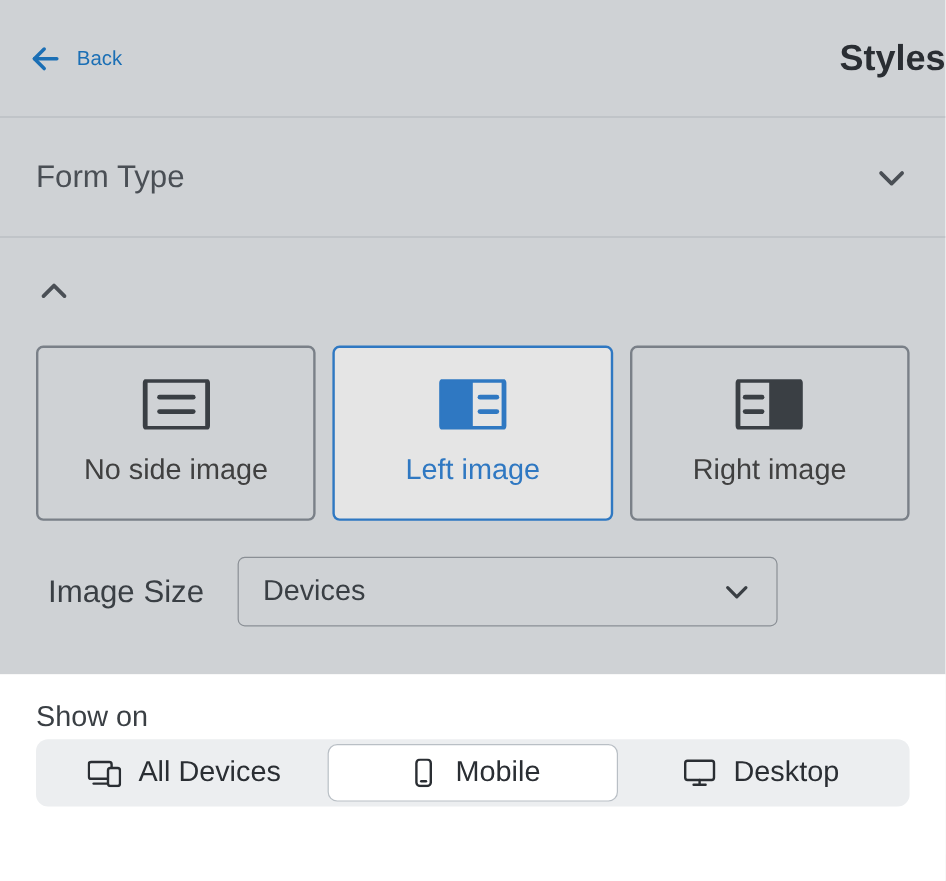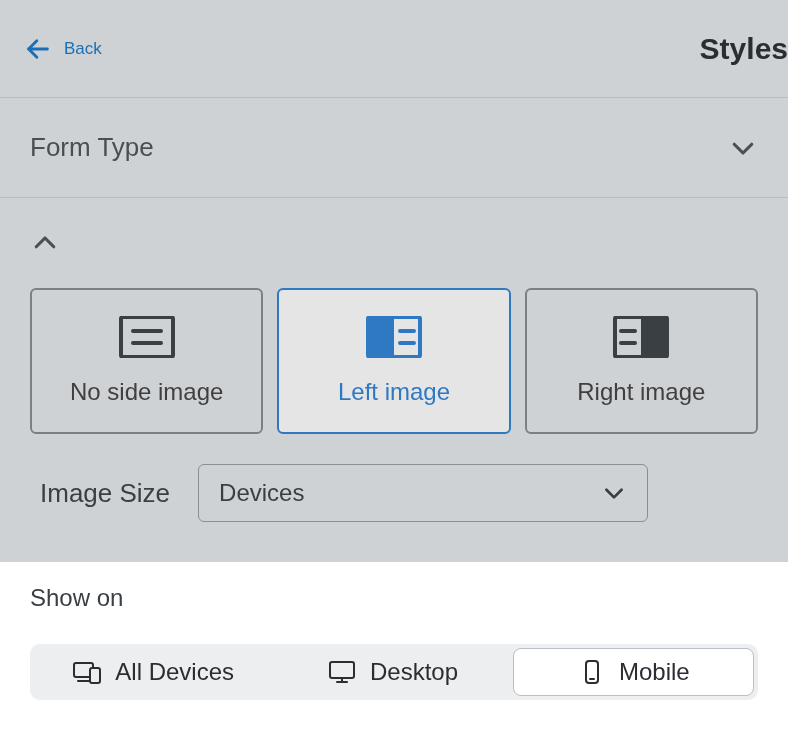--- a/index.html
+++ b/index.html
@@ -91,21 +91,21 @@
     align-items: center;
     justify-content: space-between;
     padding: 0 20px;
     font-size: 24px;
     color: #3a3f44;
     cursor: pointer;
   }
   .select svg { width: 26px; height: 26px; stroke: #3a3f44; fill: none; stroke-width: 2.5; }
 
   .white-region { background: #fff; padding: 22px 30px 40px 30px; }
-  .show-on-label { font-size: 24px; color: #3a3f44; margin-bottom: 32px; }
+  .show-on-label { font-size: 24px; color: #3a3f44; margin-bottom: 4px; }
   .seg-control {
     display: flex;
     background: #eceef0;
     border-radius: 10px;
     padding: 4px;
     height: 56px;
     justify-content: center;
   }
   .seg-item {
     flex: 1;
@@ -205,31 +205,31 @@
 
     <button class="seg-item">
       <svg viewBox="0 0 28 24" stroke-linecap="round" stroke-linejoin="round">
         <rect x="1" y="3" width="19" height="14" rx="2"></rect>
         <line x1="5" y1="21" x2="16" y2="21"></line>
         <rect x="17" y="8" width="10" height="15" rx="2" fill="#eceef0"></rect>
       </svg>
       <span>All Devices</span>
     </button>
 
+    <button class="seg-item selected">
+      <svg viewBox="0 0 28 24" stroke-linecap="round" stroke-linejoin="round">
+        <rect x="9" y="1" width="12" height="22" rx="3"></rect>
+        <line x1="13" y1="19" x2="17" y2="19"></line>
+      </svg>
+      <span>Mobile</span>
+    </button>
+
     <button class="seg-item">
       <svg viewBox="0 0 28 24" stroke-linecap="round" stroke-linejoin="round">
         <rect x="2" y="2" width="24" height="16" rx="2"></rect>
         <line x1="9" y1="22" x2="19" y2="22"></line>
         <line x1="14" y1="18" x2="14" y2="22"></line>
       </svg>
       <span>Desktop</span>
     </button>
 
-    <button class="seg-item selected">
-      <svg viewBox="0 0 28 24" stroke-linecap="round" stroke-linejoin="round">
-        <rect x="9" y="1" width="12" height="22" rx="3"></rect>
-        <line x1="13" y1="19" x2="17" y2="19"></line>
-      </svg>
-      <span>Mobile</span>
-    </button>
-
   </div>
 </div>
 
 </body></html>

